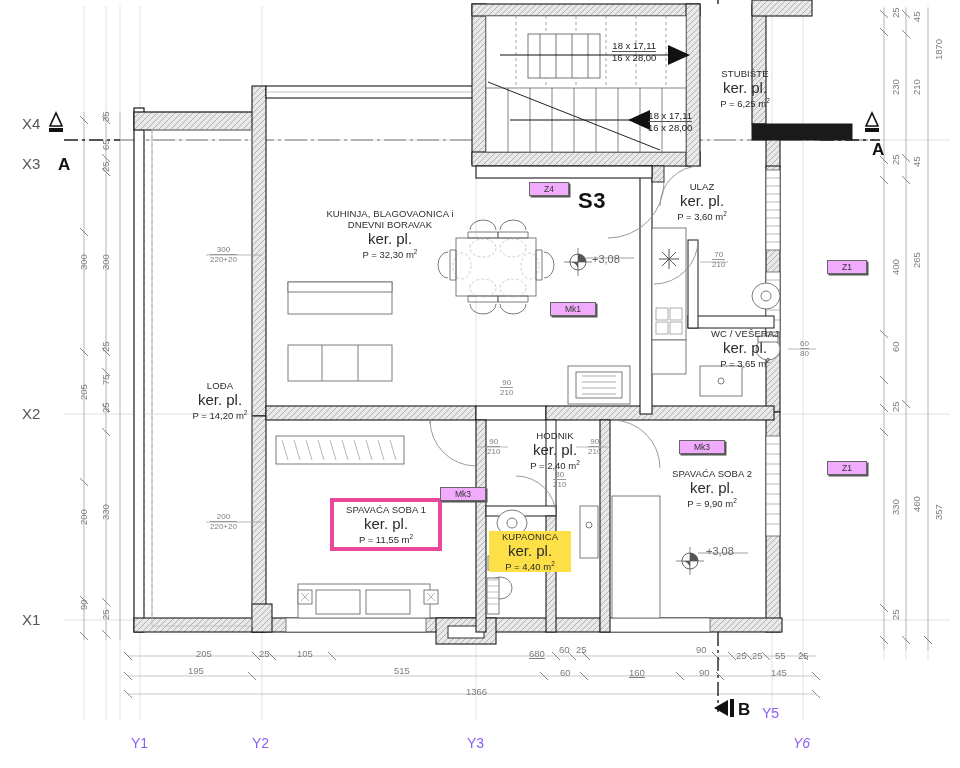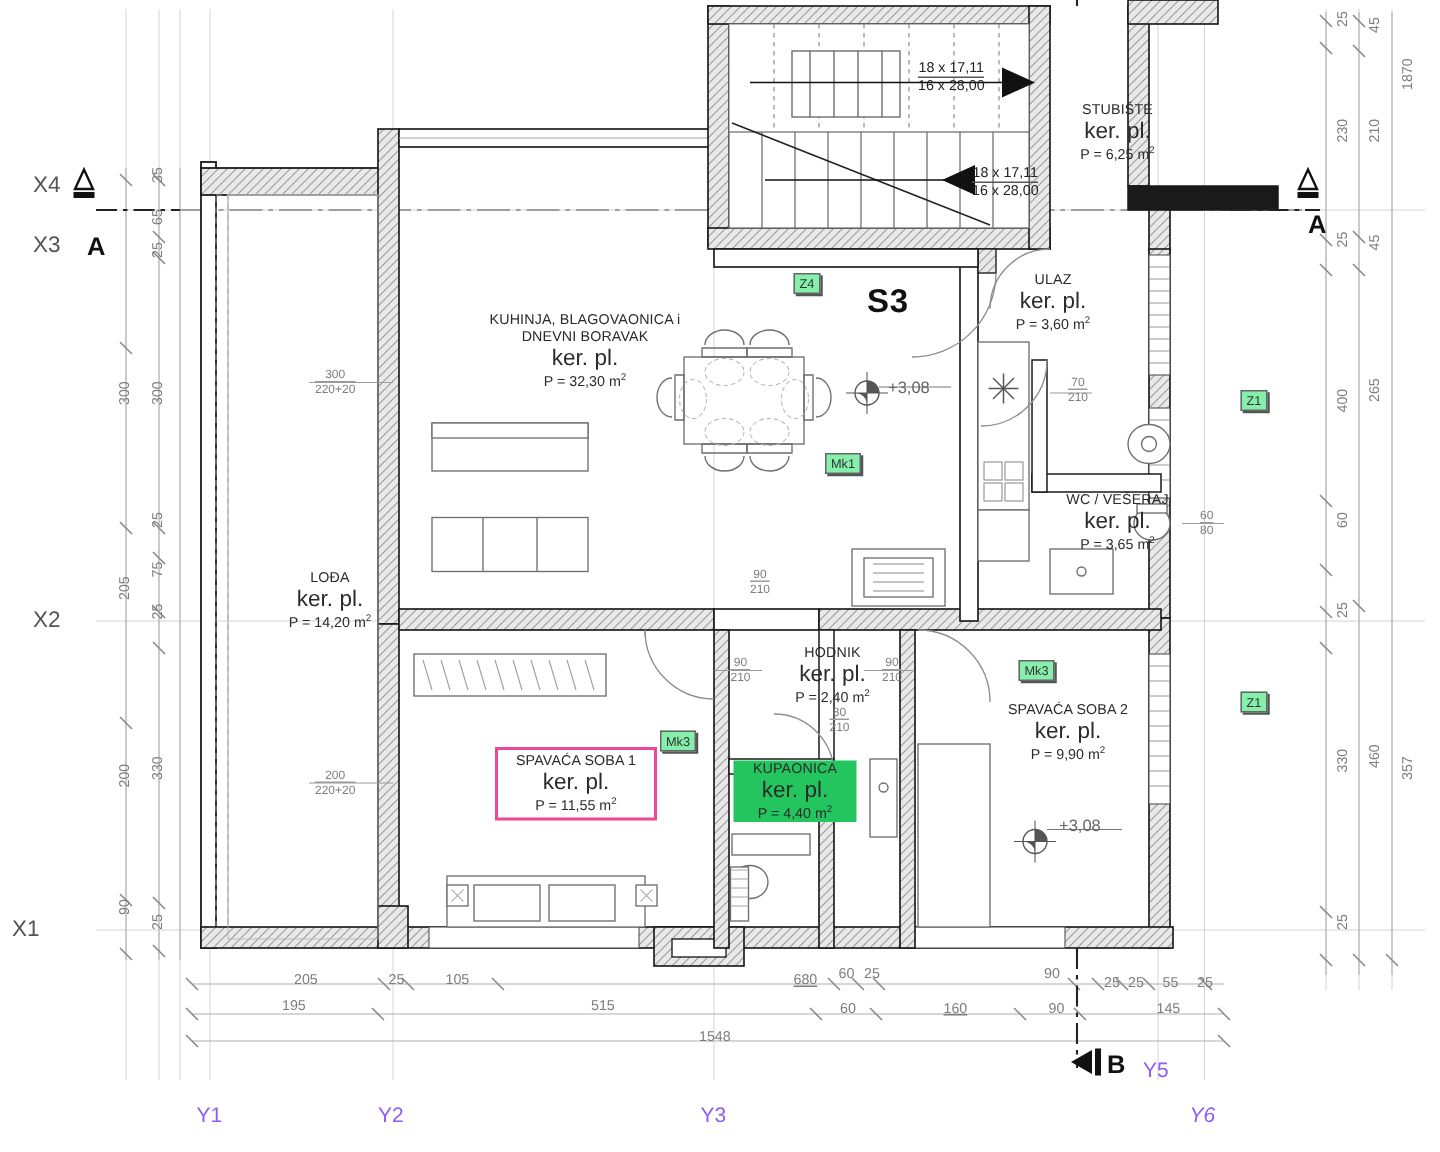--- a/index.html
+++ b/index.html
@@ -14,21 +14,21 @@
   .room .fin{font-size:15px;}
   .room .ar{font-size:9.5px;}
   .sup{font-size:6.5px;vertical-align:super;}
 
   .axis{font-size:15px;color:#555;font-family:"Liberation Sans",sans-serif;}
   .yaxis{font-size:14px;color:#8b5cf6;}
   .dim{font-size:9.5px;color:#7d7d7d;}
   .big{font-size:22px;font-weight:bold;color:#111;letter-spacing:.5px;}
   .elev{font-size:11px;color:#666;}
   .marker{position:absolute;font-size:8.5px;color:#333;border:1px solid #666;
-          background:#86efac;padding:1px 3px;box-shadow:1.5px 1.5px 0 #555;}
+          background:#f0abfc;padding:1px 14px;box-shadow:1.5px 1.5px 0 #555;}
   .stairtxt{font-size:9.5px;color:#222;}
   .secln{font-size:17px;color:#111;font-weight:bold;}
 </style>
 </head>
 <body>
 
 <div id="plan">
 
 <svg viewBox="0 0 960 768">
   <defs>
@@ -423,48 +423,48 @@
   <div class="fin">ker. pl.</div>
   <div class="ar"><span>P = 2,40 m</span><span class="sup">2</span></div>
 </div>
 
 <div class="lbl room" style="left:660px;top:468px;width:104px;">
   <div class="nm">SPAVAĆA SOBA 2</div>
   <div class="fin">ker. pl.</div>
   <div class="ar"><span>P = 9,90 m</span><span class="sup">2</span></div>
 </div>
 
-<div class="lbl room" style="left:330px;top:498px;width:104px;border:2px solid #ec4899;background:#fff;padding:2px 0;">
+<div class="lbl room" style="left:330px;top:498px;width:104px;border:4px solid #ec4899;background:#fff;padding:2px 0;">
   <div class="nm">SPAVAĆA SOBA 1</div>
   <div class="fin">ker. pl.</div>
   <div class="ar"><span>P = 11,55 m</span><span class="sup">2</span></div>
 </div>
 
-<div class="lbl room" style="left:489px;top:507px;width:82px;background:#22c55e;">
+<div class="lbl room" style="left:489px;top:531px;width:82px;background:#fde047;">
   <div class="nm">KUPAONICA</div>
   <div class="fin">ker. pl.</div>
   <div class="ar"><span>P = 4,40 m</span><span class="sup">2</span></div>
 </div>
 
 <div class="lbl stairtxt" style="left:612px;top:40px;text-align:center;">
   <div>18 x 17,11</div>
   <div style="border-top:1px solid #555;">16 x 28,00</div>
 </div>
 <div class="lbl stairtxt" style="left:648px;top:110px;text-align:center;">
   <div>18 x 17,11</div>
   <div style="border-top:1px solid #555;">16 x 28,00</div>
 </div>
 
 <div class="lbl elev" style="left:592px;top:253px;">+3,08</div>
 <div class="lbl elev" style="left:706px;top:545px;">+3,08</div>
 
 <div class="lbl axis" style="left:22px;top:115px;">X4</div>
 <div class="lbl axis" style="left:22px;top:155px;">X3</div>
 <div class="lbl axis" style="left:22px;top:405px;">X2</div>
-<div class="lbl axis" style="left:8px;top:611px;">X1</div>
+<div class="lbl axis" style="left:22px;top:611px;">X1</div>
 
 <div class="lbl yaxis" style="left:131px;top:735px;">Y1</div>
 <div class="lbl yaxis" style="left:252px;top:735px;">Y2</div>
 <div class="lbl yaxis" style="left:467px;top:735px;">Y3</div>
 <div class="lbl yaxis" style="left:762px;top:705px;">Y5</div>
 <div class="lbl yaxis" style="left:793px;top:735px;font-style:italic;">Y6</div>
 
 <div class="lbl secln" style="left:58px;top:155px;">A</div>
 <div class="lbl secln" style="left:872px;top:140px;">A</div>
 <div class="lbl secln" style="left:738px;top:700px;">B</div>
@@ -521,21 +521,21 @@
       <div class="lbl dim" style="left: 736px; top: 650px;">25</div>
       <div class="lbl dim" style="left: 752px; top: 650px;">25</div>
       <div class="lbl dim" style="left: 775px; top: 650px;">55</div>
       <div class="lbl dim" style="left: 798px; top: 650px;">25</div>
       <div class="lbl dim" style="left: 188px; top: 665px;">195</div>
       <div class="lbl dim" style="left: 394px; top: 665px;">515</div>
       <div class="lbl dim" style="left: 560px; top: 667px;">60</div>
       <div class="lbl dim" style="left: 629px; top: 667px; text-decoration: underline;">160</div>
       <div class="lbl dim" style="left: 699px; top: 667px;">90</div>
       <div class="lbl dim" style="left: 771px; top: 667px;">145</div>
-      <div class="lbl dim" style="left: 466px; top: 686px;">1548</div>
+      <div class="lbl dim" style="left: 466px; top: 686px;">1366</div>
       <div class="lbl dim" style="left: 78px; top: 270px; transform-origin: left top; transform: rotate(-90deg);">300</div>
       <div class="lbl dim" style="left: 78px; top: 400px; transform-origin: left top; transform: rotate(-90deg);">205</div>
       <div class="lbl dim" style="left: 78px; top: 525px; transform-origin: left top; transform: rotate(-90deg);">200</div>
       <div class="lbl dim" style="left: 78px; top: 610px; transform-origin: left top; transform: rotate(-90deg);">90</div>
       <div class="lbl dim" style="left: 100px; top: 122px; transform-origin: left top; transform: rotate(-90deg);">35</div>
       <div class="lbl dim" style="left: 100px; top: 150px; transform-origin: left top; transform: rotate(-90deg);">65</div>
       <div class="lbl dim" style="left: 100px; top: 172px; transform-origin: left top; transform: rotate(-90deg);">25</div>
       <div class="lbl dim" style="left: 100px; top: 270px; transform-origin: left top; transform: rotate(-90deg);">300</div>
       <div class="lbl dim" style="left: 100px; top: 352px; transform-origin: left top; transform: rotate(-90deg);">25</div>
       <div class="lbl dim" style="left: 100px; top: 385px; transform-origin: left top; transform: rotate(-90deg);">75</div>

